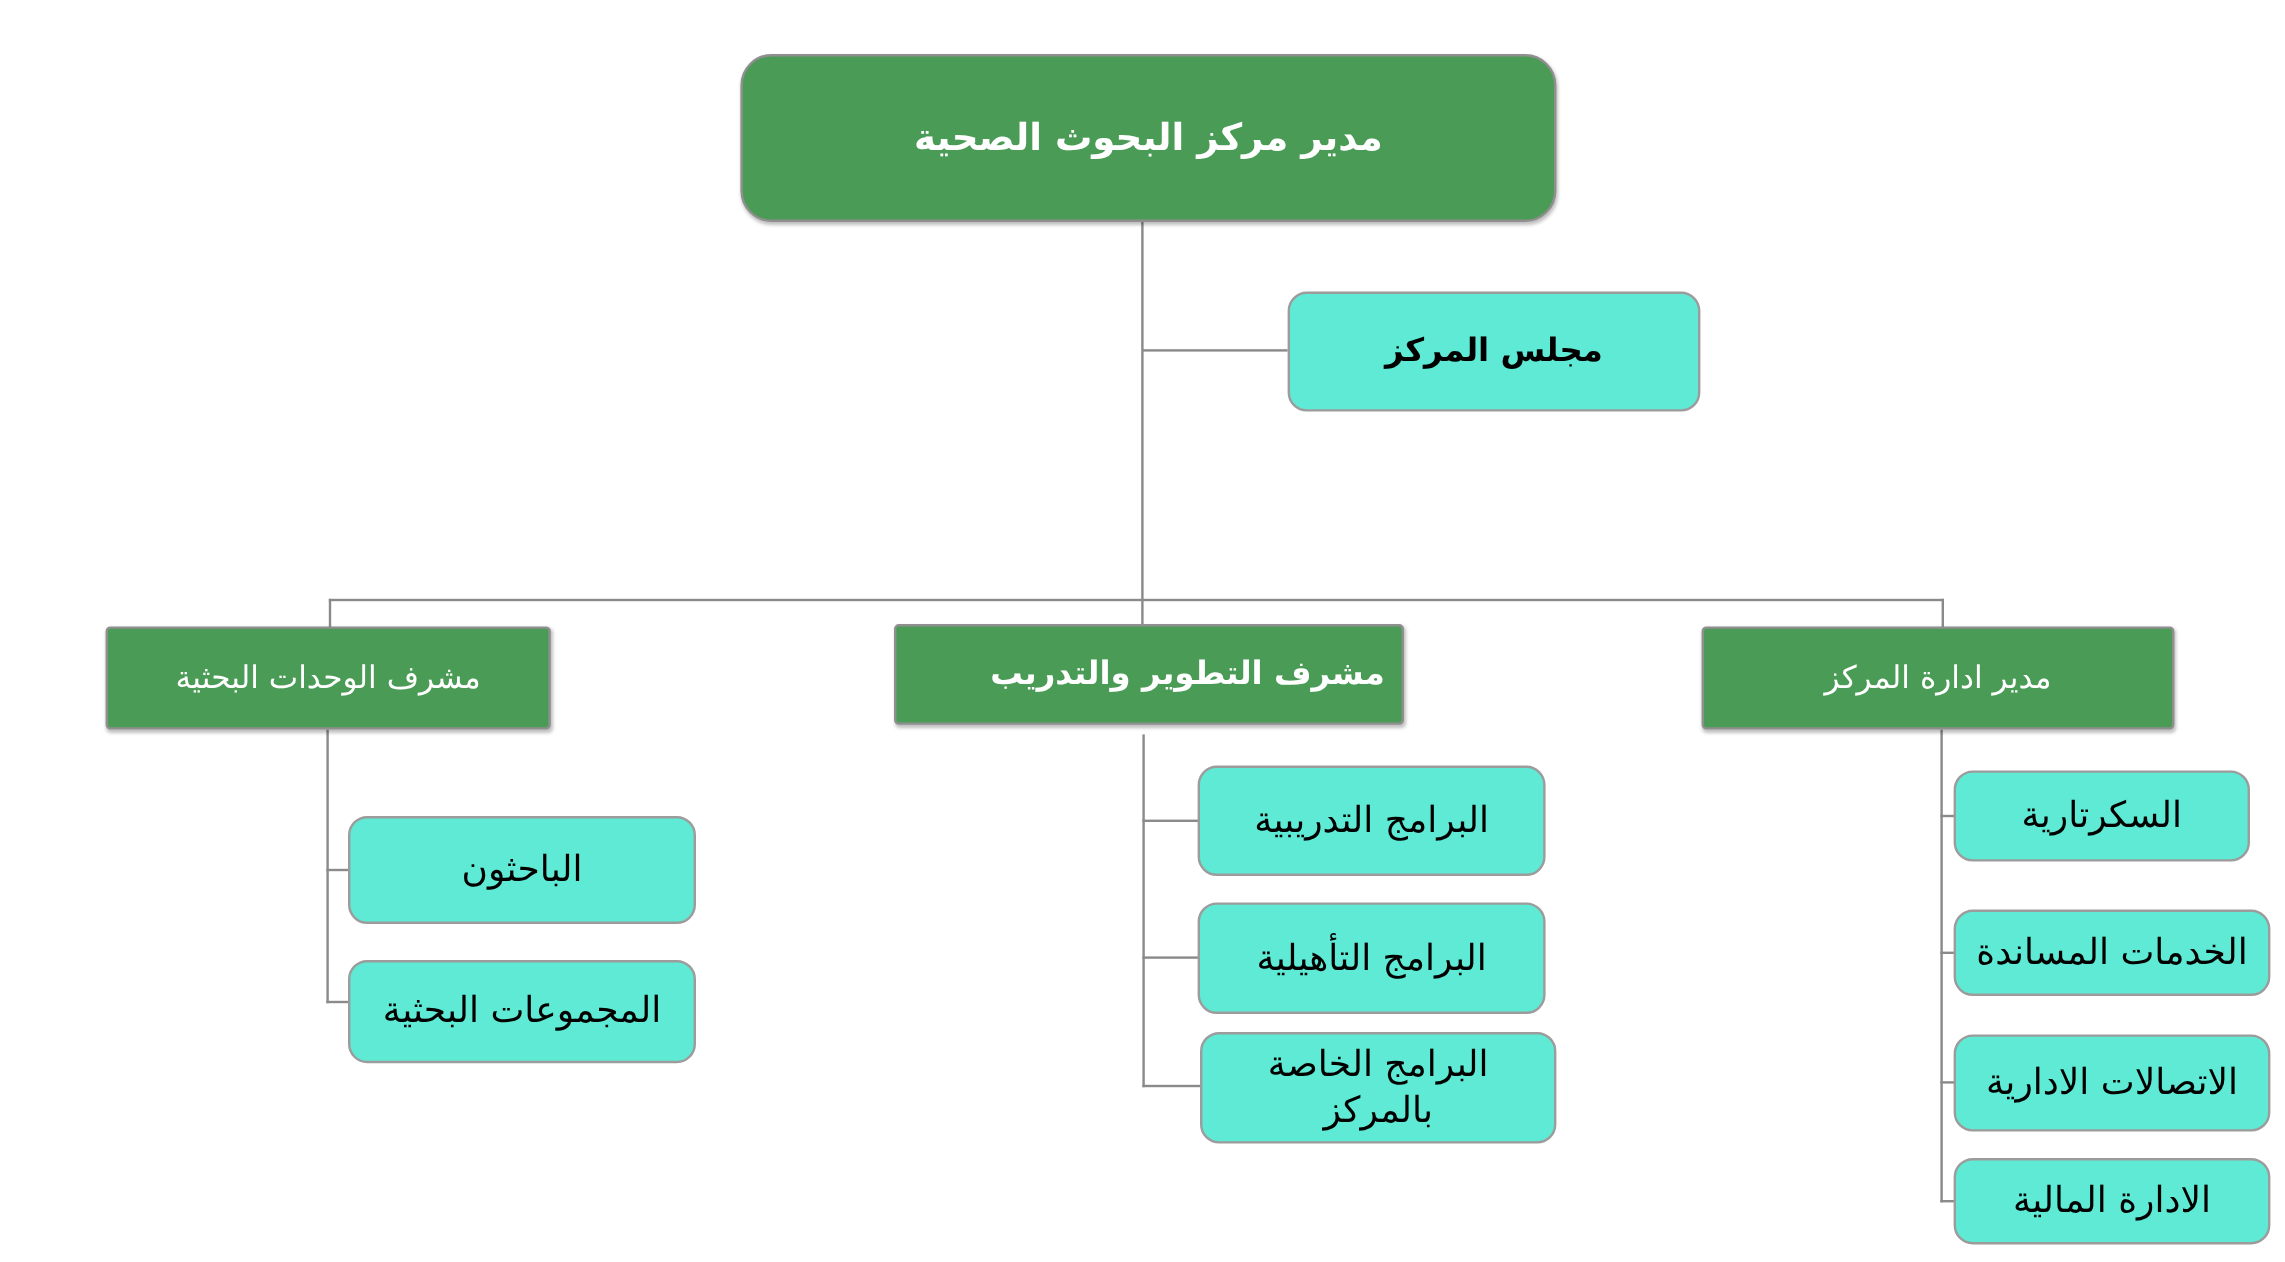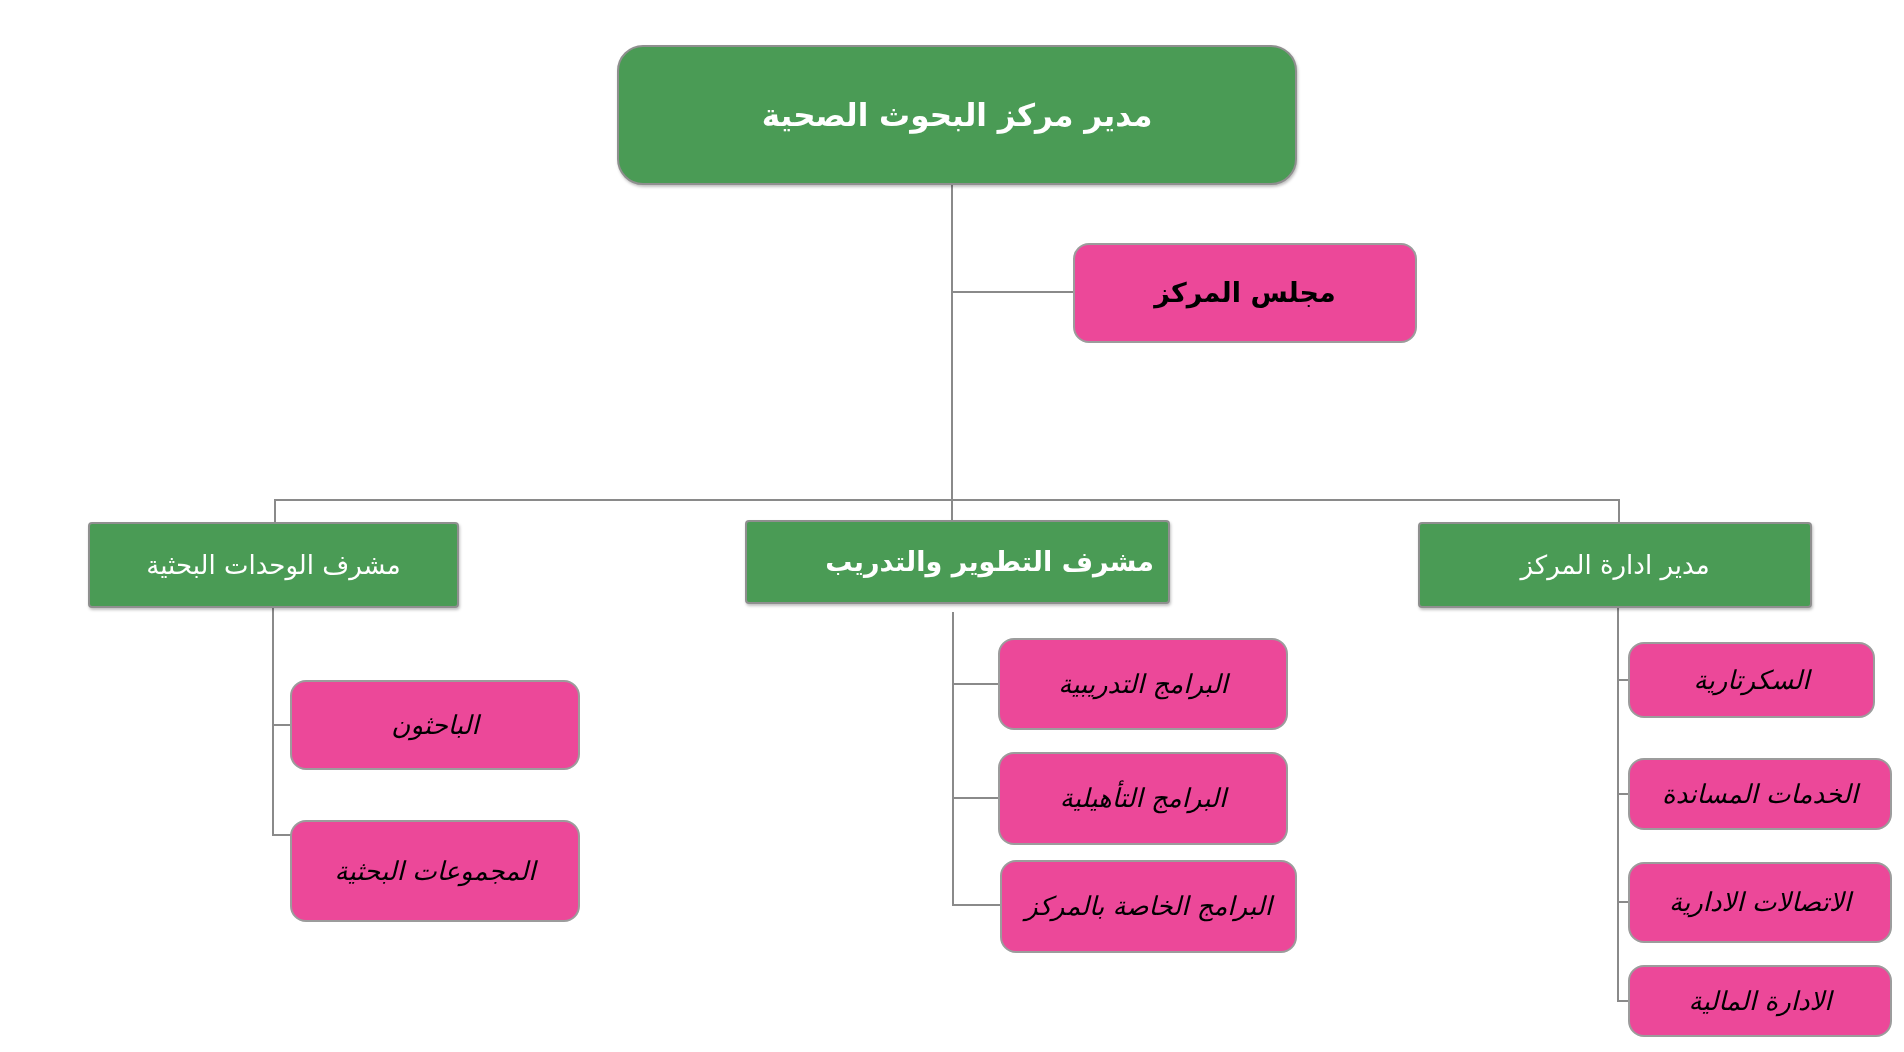--- a/index.html
+++ b/index.html
@@ -20,30 +20,30 @@
     padding:4px 14px;
   }
   .node-green{
     background:var(--green,#4a9b55);
     color:var(--text-on-green,#ffffff);
     border:2px solid var(--green-border,#8f8f8f);
     border-radius:4px;
     box-shadow:1px 2px 3px rgba(0,0,0,0.25);
   }
   .node-white{
-    background:#ec4899;
+    background:#5eead4;
     color:var(--text-on-white,#000000);
     border:2px solid var(--white-border,#9c9c9c);
     border-radius:16px;
   }
   .root-node{border-radius:26px;font-size:31px;font-weight:bold;}
   .council-node{font-size:27px;font-weight:bold;}
   .branch-node{font-size:26px;}
   .branch-bold{font-size:27px;font-weight:bold;}
-  .leaf-node{font-size:26px;font-style:italic;}
+  .leaf-node{font-size:30px;}
   .line{
     position:absolute;
     background:var(--connector,#8a8a8a);
   }
 </style>
 </head>
 <body>
 
 <div id="stage" style="--bg: #ffffff; --green: #4a9b55; --green-border: #8f8f8f; --white-border: #9c9c9c; --connector: #8a8a8a; --text-on-green: #ffffff; --text-on-white: #000000;">
 
@@ -88,21 +88,21 @@
   <div class="node node-green branch-bold" style="left:745px;top:520px;width:425px;height:84px;justify-content:flex-end;">
     <span dir="rtl">مشرف التطوير والتدريب</span>
   </div>
   <div class="node node-green branch-node" style="left:1418px;top:522px;width:394px;height:86px;">
     <span dir="rtl">مدير ادارة المركز</span>
   </div>
 
   <div class="node node-white leaf-node" style="left:290px;top:680px;width:290px;height:90px;">
     <span dir="rtl">الباحثون</span>
   </div>
-  <div class="node node-white leaf-node" style="left:290px;top:820px;width:290px;height:102px;">
+  <div class="node node-white leaf-node" style="left:290px;top:800px;width:290px;height:86px;">
     <span dir="rtl">المجموعات البحثية</span>
   </div>
 
   <div class="node node-white leaf-node" style="left:998px;top:638px;width:290px;height:92px;">
     <span dir="rtl">البرامج التدريبية</span>
   </div>
   <div class="node node-white leaf-node" style="left:998px;top:752px;width:290px;height:93px;">
     <span dir="rtl">البرامج التأهيلية</span>
   </div>
   <div class="node node-white leaf-node" style="left:1000px;top:860px;width:297px;height:93px;">

